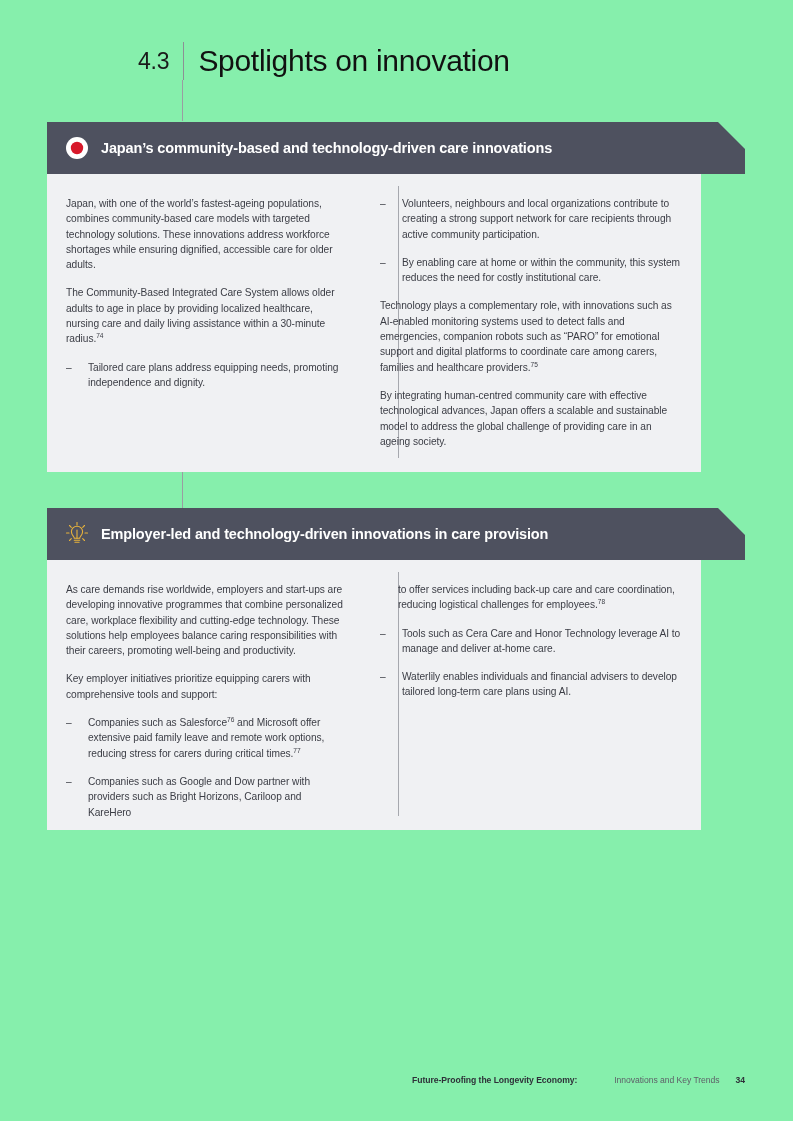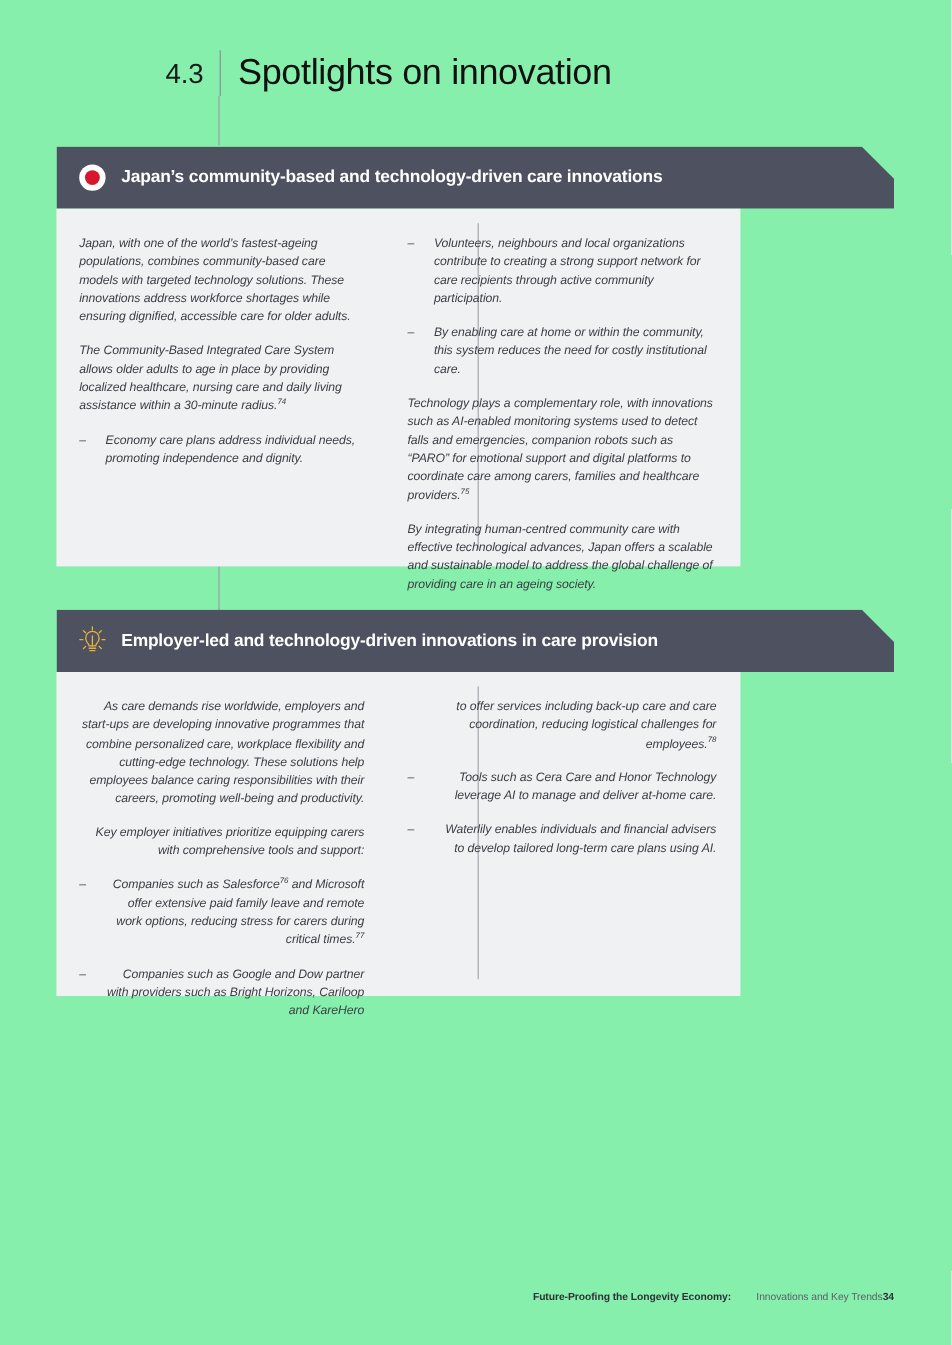--- a/index.html
+++ b/index.html
@@ -57,21 +57,21 @@
     left: 182px;
     width: 1px;
     background: #9a9ca2;
   }
   .spine-a { top: 80px;  height: 41px; }
   .spine-b { top: 470px; height: 40px; }
 
   
   .spotlight { position: absolute; left: 47px; }
   .spotlight-1 { top: 122px; }
-  .spotlight-2 { top: 508px; text-align: right; }
+  .spotlight-2 { top: 508px; }
 
   .banner {
     position: relative;
     width: 698px;
     height: 52px;
     background: #4e515f;
     display: flex;
     align-items: center;
     -webkit-clip-path: polygon(0 0, 671px 0, 698px 27px, 698px 52px, 0 52px);
     clip-path: polygon(0 0, 671px 0, 698px 27px, 698px 52px, 0 52px);
@@ -88,25 +88,24 @@
   }
   .banner-title {
     font-size: 14.5px;
     font-weight: 700;
     color: #ffffff;
     letter-spacing: -0.15px;
   }
 
   .panel {
     position: relative;
-    width: 570px;
+    width: 654px;
     background: #f0f1f3;
     display: flex;
     padding: 22px 0 24px 0;
-    font-style: italic;
   }
   .panel-1 { height: 298px; }
   .panel-2 { height: 270px; }
 
   .col {
     position: relative;
   }
   .col-left  { width: 332px; padding-left: 19px; padding-right: 14px; }
   .col-right { width: 366px; padding-left: 22px; padding-right: 20px; }
 
@@ -160,20 +159,21 @@
   
   .footer {
     position: absolute;
     right: 48px;
     top: 1075px;
     display: flex;
     align-items: baseline;
     font-size: 8.6px;
     color: #54565e;
     letter-spacing: -0.05px;
+    gap: 16px;
   }
   .footer-strong { font-weight: 700; color: #2e3038; }
   .footer-light  { font-weight: 400; color: #5e6068; margin-left: 21px; }
   .footer-page   { font-weight: 700; color: #2e3038; margin-left: 0; }
 </style>
 </head>
 <body>
 
 <div class="page">
 
@@ -196,21 +196,21 @@
       </span>
       <span class="banner-title">Japan’s community-based and technology-driven care innovations</span>
     </div>
     <div class="panel panel-1">
       <div class="col-divider"></div>
 
       <div class="col col-left">
         <p class="body">Japan, with one of the world’s fastest-ageing populations, combines community-based care models with targeted technology solutions. These innovations address workforce shortages while ensuring dignified, accessible care for older adults.</p>
         <p class="body"><span>The Community-Based Integrated Care System allows older adults to age in place by providing localized healthcare, nursing care and daily living assistance within a 30-minute radius.</span><sup>74</sup></p>
         <ul class="bullets">
-          <li><span class="dash">–</span><span>Economy care plans address individual needs, promoting independence and dignity.</span></li>
+          <li><span class="dash">–</span><span>Tailored care plans address equipping needs, promoting independence and dignity.</span></li>
         </ul>
       </div>
 
       <div class="col col-right">
         <ul class="bullets" style="margin-top:0">
           <li><span class="dash">–</span><span>Volunteers, neighbours and local organizations contribute to creating a strong support network for care recipients through active community participation.</span></li>
           <li><span class="dash">–</span><span>By enabling care at home or within the community, this system reduces the need for costly institutional care.</span></li>
         </ul>
         <p class="body"><span>Technology plays a complementary role, with innovations such as AI-enabled monitoring systems used to detect falls and emergencies, companion robots such as “PARO” for emotional support and digital platforms to coordinate care among carers, families and healthcare providers.</span><sup>75</sup></p>
         <p class="body">By integrating human-centred community care with effective technological advances, Japan offers a scalable and sustainable model to address the global challenge of providing care in an ageing society.</p>

